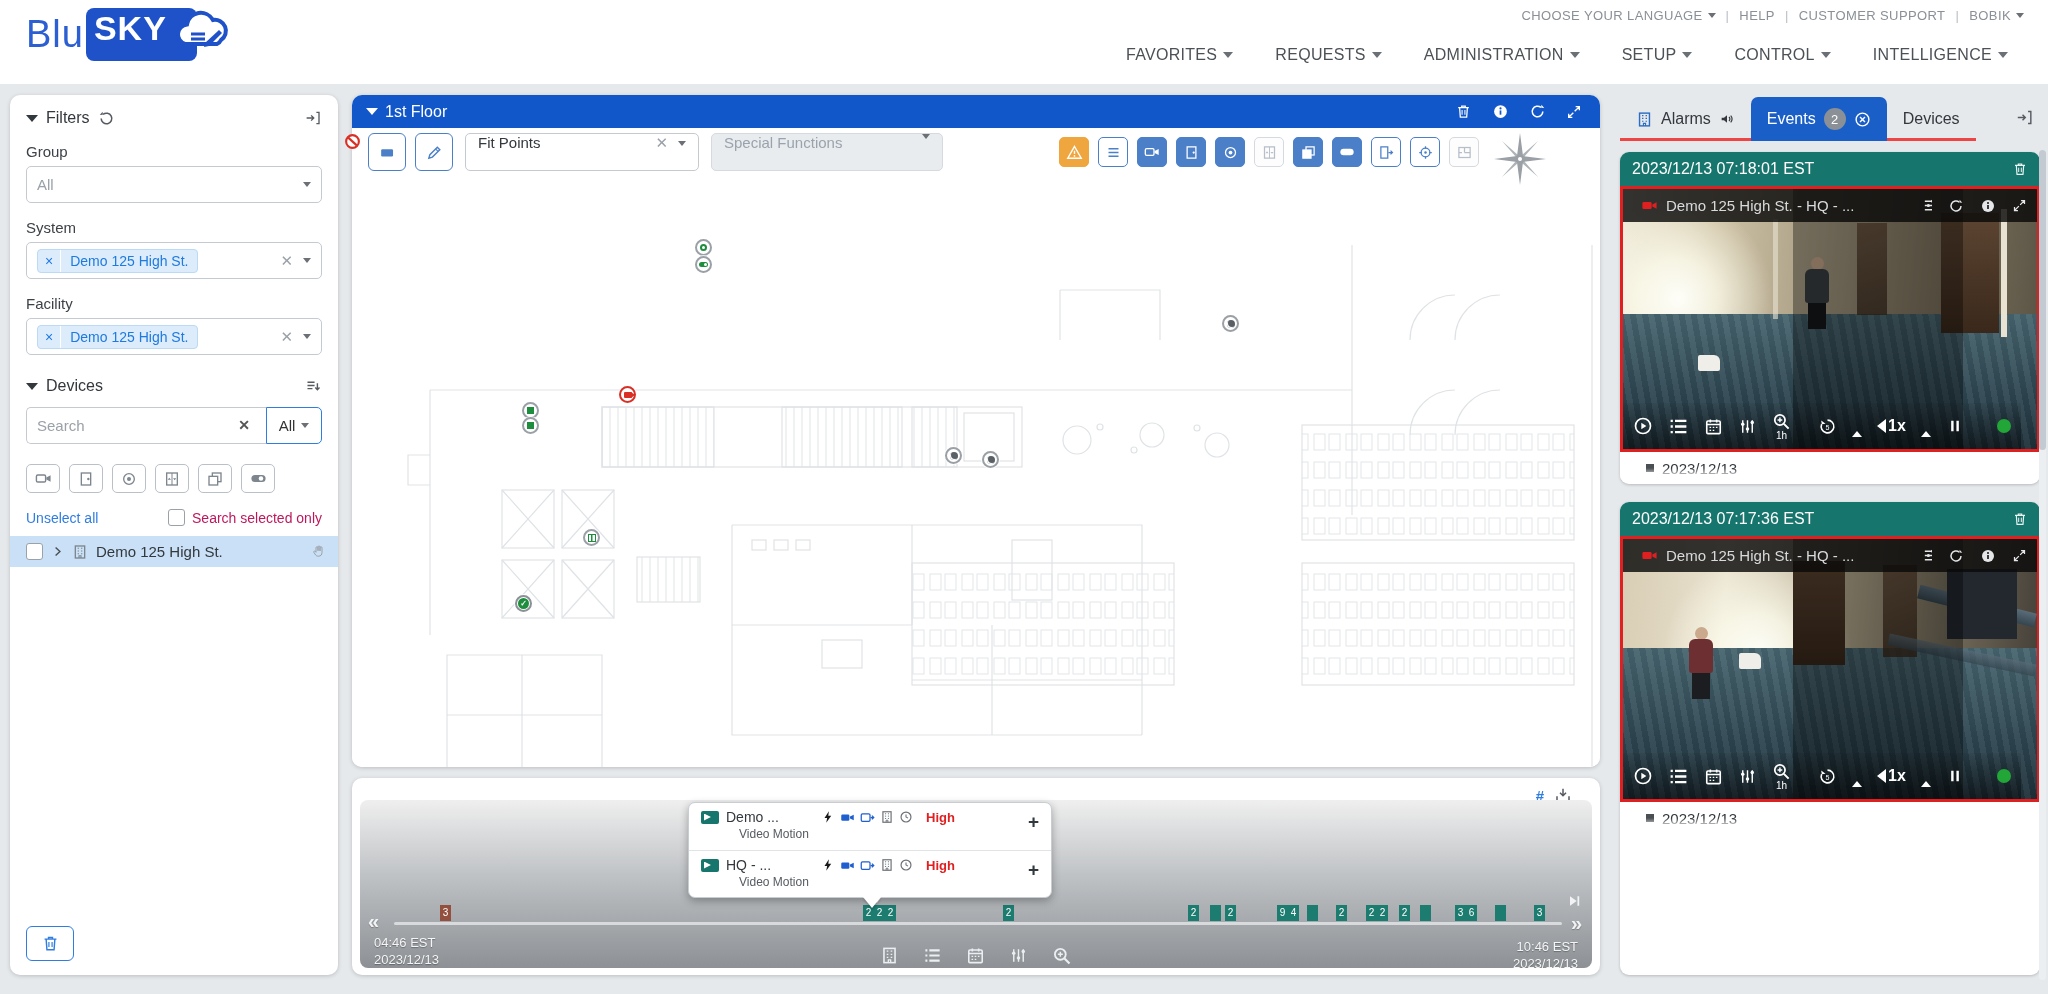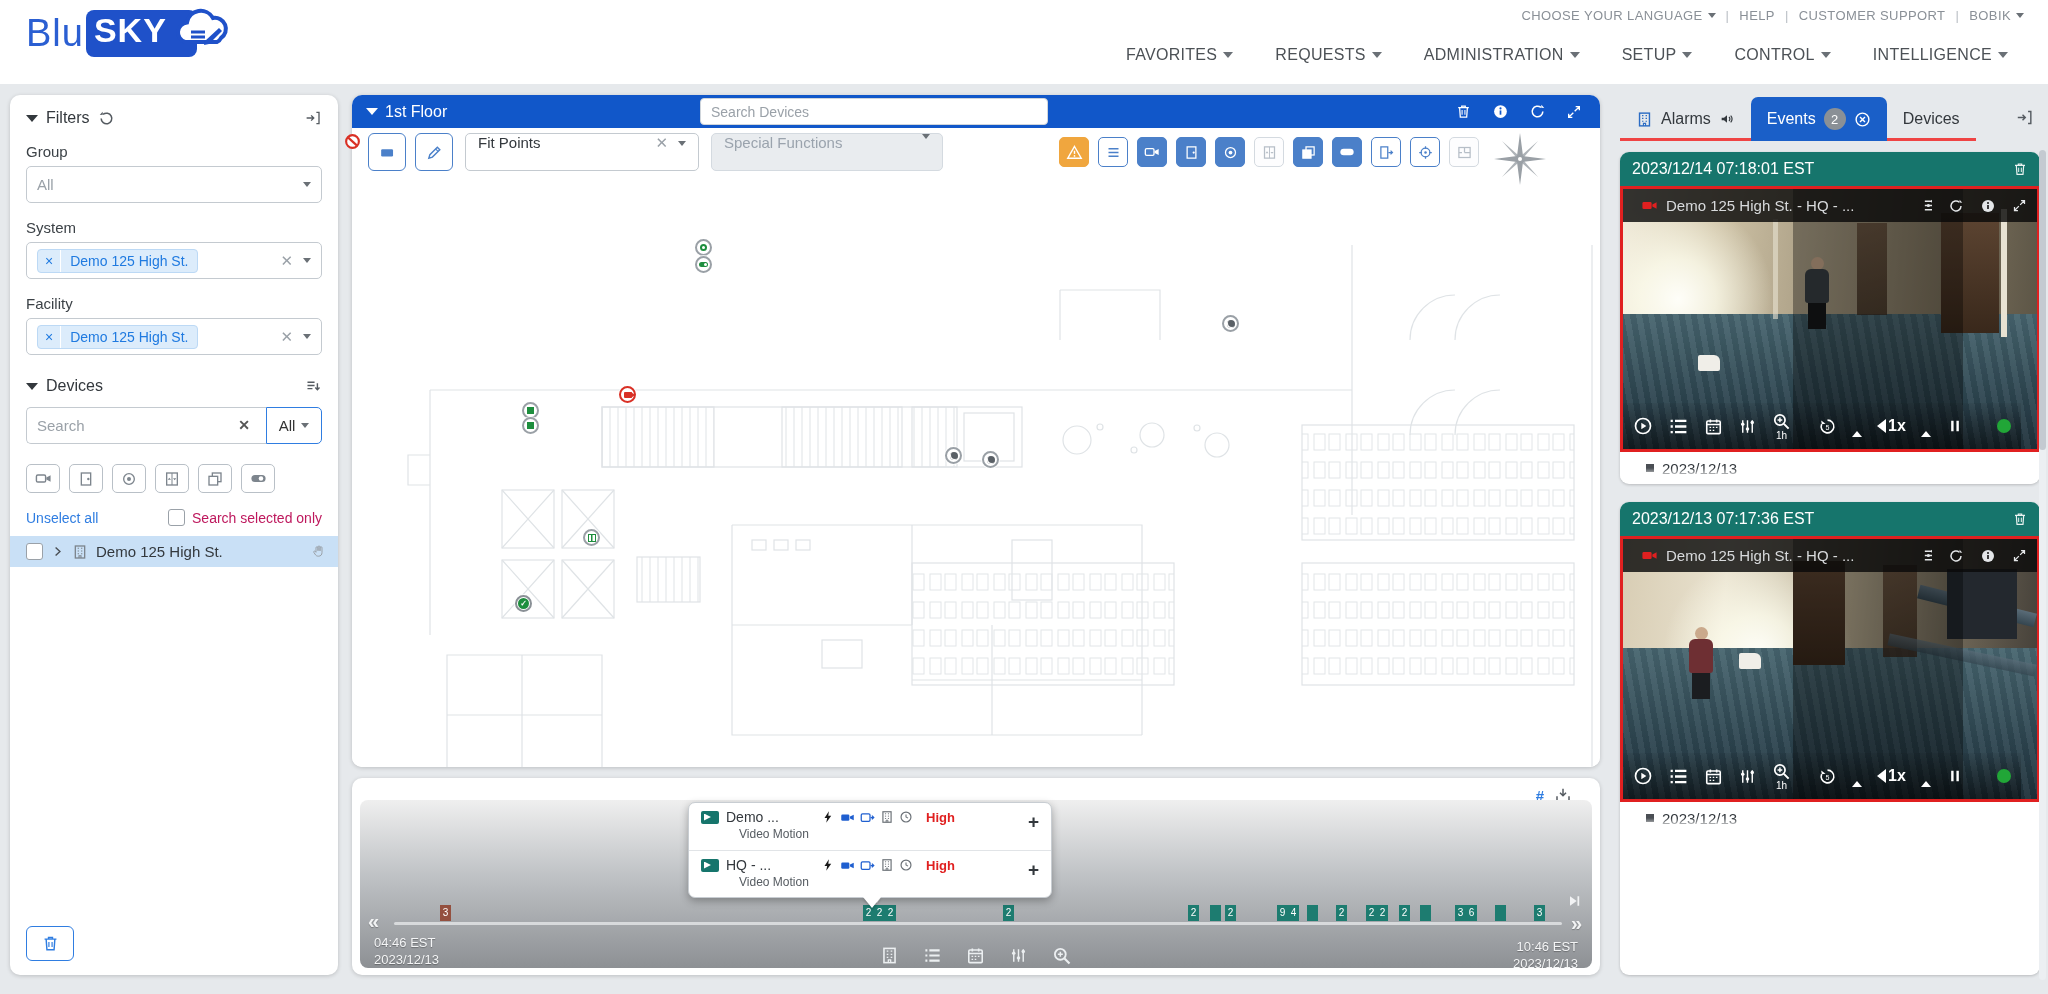--- a/index.html
+++ b/index.html
@@ -7,21 +7,21 @@
   #app { position:relative; width:2048px; height:994px; }
   .card { position:absolute; background:#fff; border-radius:10px; box-shadow:0 1px 4px rgba(0,0,0,.18); }
   .ic { display:inline-block; vertical-align:middle; }
   .ic svg { display:block; }
   input { font-family:"Liberation Sans", sans-serif; outline:none; }
 
   
   #header { position:absolute; left:0; top:0; width:2048px; height:84px; background:#fff; }
   #logo { position:absolute; left:26px; top:8px; display:flex; align-items:center; }
   #logo .blu { font-size:38px; color:#2b5fd2; font-weight:400; letter-spacing:1px; }
-  #logo .sky-box { margin-left:2px; background:#1f51c9; border-radius:8px; padding:1px 30px 7px 8px; }
+  #logo .sky-box { margin-left:2px; background:#1f51c9; border-radius:8px; padding:1px 30px 13px 8px; }
   #logo .sky-box span { color:#fff; font-weight:bold; font-size:34px; letter-spacing:1px; }
   #logo .cloud { margin-left:-26px; }
   #utilbar { position:absolute; right:24px; top:8px; display:flex; align-items:center; gap:10px; font-size:13px; color:#8a9097; letter-spacing:.4px; }
   #utilbar .u { cursor:pointer; display:flex; align-items:center; gap:5px; }
   #utilbar .sep { color:#b9bec4; }
   #mainnav { position:absolute; right:40px; top:46px; display:flex; gap:42px; font-size:16px; color:#4c5156; letter-spacing:.3px; }
   #mainnav .nav-item { display:flex; align-items:center; gap:6px; cursor:pointer; }
   .caret { width:0; height:0; border-left:5px solid transparent; border-right:5px solid transparent; border-top:6px solid #6a7076; display:inline-block; }
   .caret.sm { border-left-width:4px; border-right-width:4px; border-top-width:5px; }
 
@@ -526,21 +526,20 @@
         </div>
     </div>
   </div>
 
   <div id="map-card" class="card">
     <div id="map-head">
       <span class="floor">
         <span class="tri"></span>
         <span>1st Floor</span>
       </span>
-      <input id="map-search" placeholder="Search Devices" style="">
       <span id="map-head-icons">
         <span class="ic">
             <svg width="17" height="17">
               <use href="#i-trash"></use>
             </svg>
           </span>
         <span class="ic" style="color:#fff">
             <svg width="17" height="17" viewBox="0 0 24 24">
               <circle cx="12" cy="12" r="9" fill="#fff"></circle>
               <path d="M12 10.5 v6" stroke="#1157c9" stroke-width="2.4"></path>
@@ -927,21 +926,21 @@
     </div>
   </div>
   <span id="panel-collapse" class="ic">
       <svg width="19" height="19">
         <use href="#i-collapse-r"></use>
       </svg>
     </span>
 
   <div class="evt-card" style="top:152px; height:332px">
     <div class="evt-head">
-      <span>2023/12/14 07:18:01 EST</span>
+      <span>2023/12/13 07:18:01 EST</span>
       <span class="spacer"></span>
       <span class="ic">
           <svg width="16" height="16">
             <use href="#i-trash"></use>
           </svg>
         </span>
     </div>
     <div class="video-wrap">
       <div class="vid-title">
         <span class="ic" style="color:#e02020">

